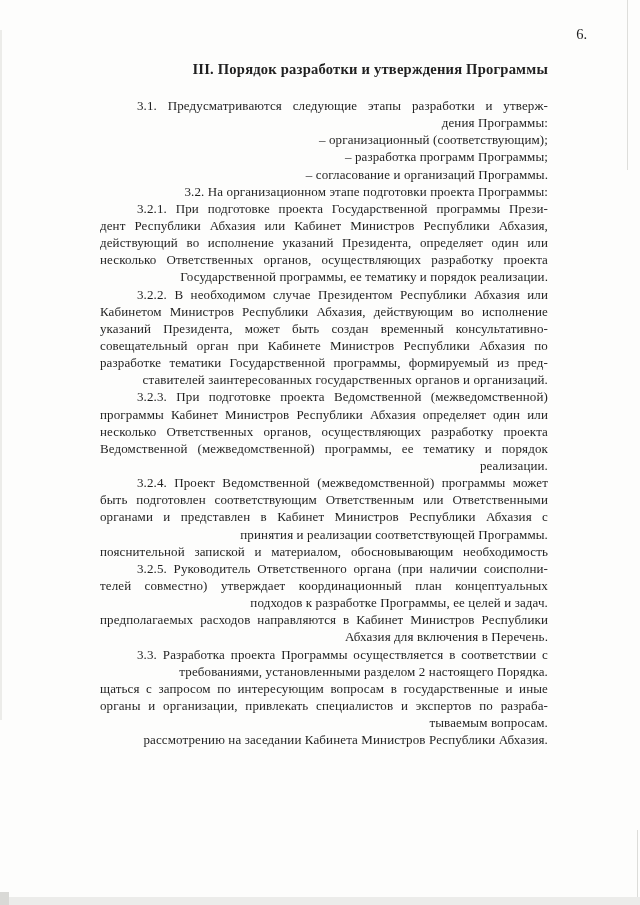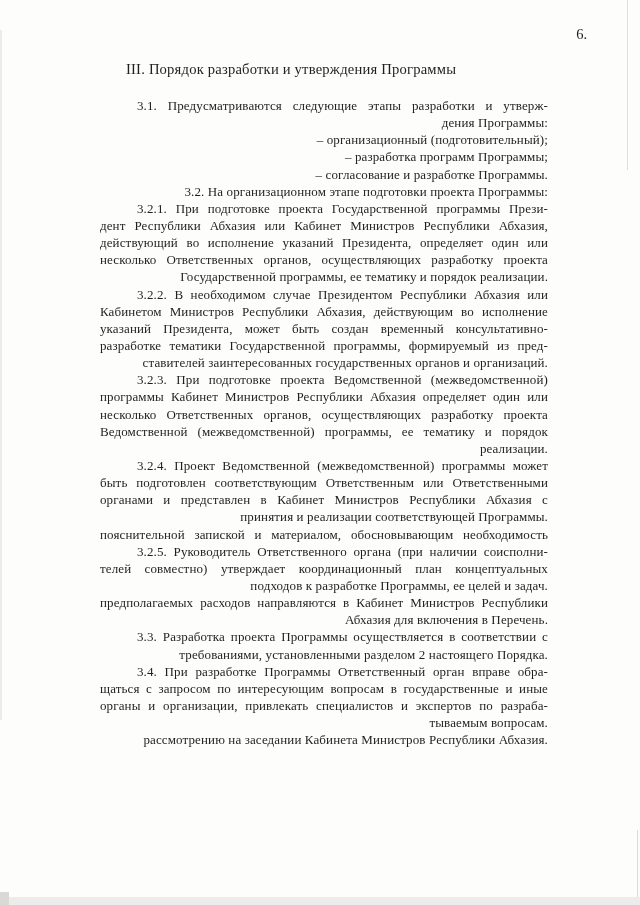--- a/index.html
+++ b/index.html
@@ -38,23 +38,23 @@
   }
 
   .page-number {
     position: absolute; top: 26px; right: 53px;
     font-size: 14.5px;
   }
 
   .heading {
     position: absolute; top: 61px; left: 100px; width: 448px;
     padding-left: 26px;
-    text-align: left;
+    text-align: right;
     font-size: 14.6px;
-    font-weight: normal;
+    font-weight: bold;
     letter-spacing: .2px;
     white-space: nowrap;
   }
 
   .doc-body {
     position: absolute; top: 97px; left: 100px; width: 448px;
     font-size: 13px;
     letter-spacing: .12px;
   }
 
@@ -84,42 +84,43 @@
   <div class="page-number">6.</div>
 
   <div class="heading">III. Порядок разработки и утверждения Программы</div>
 
   <div class="doc-body" id="doc-body">
       <div class="para">
         <div class="line ind just">3.1. Предусматриваются следующие этапы разработки и утверж-</div>
         <div class="line">дения Программы:</div>
       </div>
       <div class="para">
-        <div class="line ind">– организационный (подготовительный);</div>
+        <div class="line ind">– организационный (соответствующим);</div>
       </div>
       <div class="para">
         <div class="line ind">– разработка программ Программы;</div>
       </div>
       <div class="para">
-        <div class="line ind">– согласование и разработке Программы.</div>
+        <div class="line ind">– согласование и организаций Программы.</div>
       </div>
       <div class="para">
         <div class="line ind">3.2. На организационном этапе подготовки проекта Программы:</div>
       </div>
       <div class="para">
         <div class="line ind just">3.2.1. При подготовке проекта Государственной программы Прези-</div>
         <div class="line just">дент Республики Абхазия или Кабинет Министров Республики Абхазия,</div>
         <div class="line just">действующий во исполнение указаний Президента, определяет один или</div>
         <div class="line just">несколько Ответственных органов, осуществляющих разработку проекта</div>
         <div class="line">Государственной программы, ее тематику и порядок реализации.</div>
       </div>
       <div class="para">
         <div class="line ind just">3.2.2. В необходимом случае Президентом Республики Абхазия или</div>
         <div class="line just">Кабинетом Министров Республики Абхазия, действующим во исполнение</div>
         <div class="line just">указаний Президента, может быть создан временный консультативно-</div>
+        <div class="line just">совещательный орган при Кабинете Министров Республики Абхазия по</div>
         <div class="line just">разработке тематики Государственной программы, формируемый из пред-</div>
         <div class="line">ставителей заинтересованных государственных органов и организаций.</div>
       </div>
       <div class="para">
         <div class="line ind just">3.2.3. При подготовке проекта Ведомственной (межведомственной)</div>
         <div class="line just">программы Кабинет Министров Республики Абхазия определяет один или</div>
         <div class="line just">несколько Ответственных органов, осуществляющих разработку проекта</div>
         <div class="line just">Ведомственной (межведомственной) программы, ее тематику и порядок</div>
         <div class="line">реализации.</div>
       </div>
@@ -137,21 +138,20 @@
       </div>
       <div class="para">
         <div class="line just">предполагаемых расходов направляются в Кабинет Министров Республики</div>
         <div class="line">Абхазия для включения в Перечень.</div>
       </div>
       <div class="para">
         <div class="line ind just">3.3. Разработка проекта Программы осуществляется в соответствии с</div>
         <div class="line">требованиями, установленными разделом 2 настоящего Порядка.</div>
       </div>
       <div class="para">
-        <div class="line ind just">3.4. При  разработке Программы Ответственный орган вправе обра-</div>
         <div class="line just">щаться с запросом по интересующим вопросам в государственные и иные</div>
         <div class="line just">органы и организации, привлекать специалистов и экспертов по разраба-</div>
         <div class="line">тываемым вопросам.</div>
       </div>
       <div class="para">
         <div class="line">рассмотрению на заседании Кабинета Министров Республики Абхазия.</div>
       </div>
     </div>
 </div>
 

